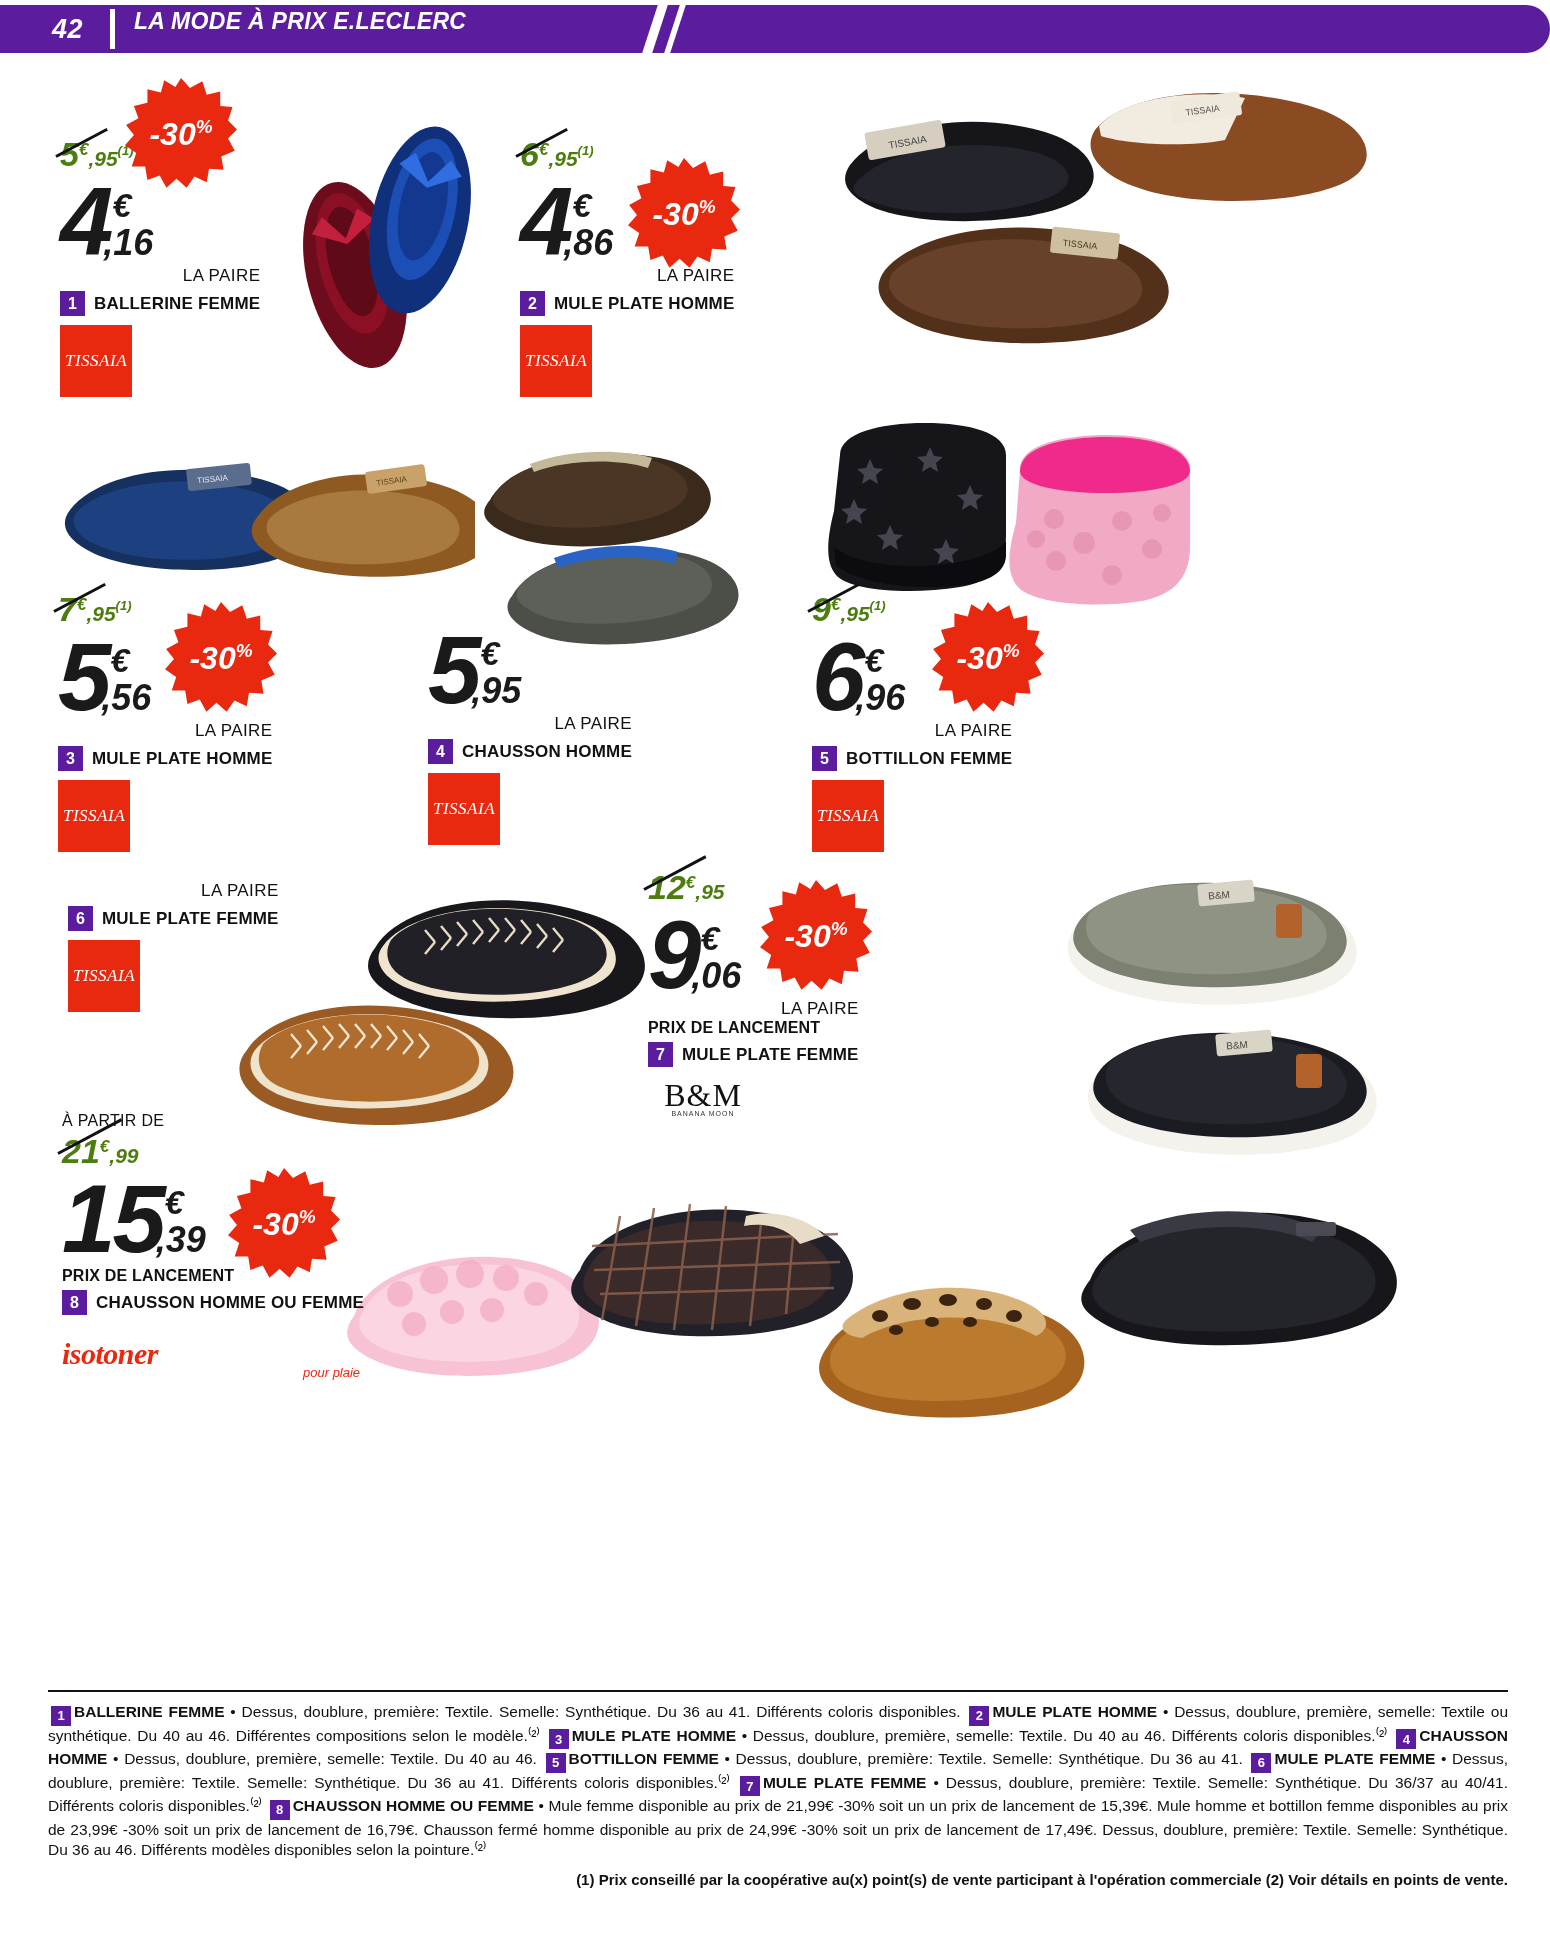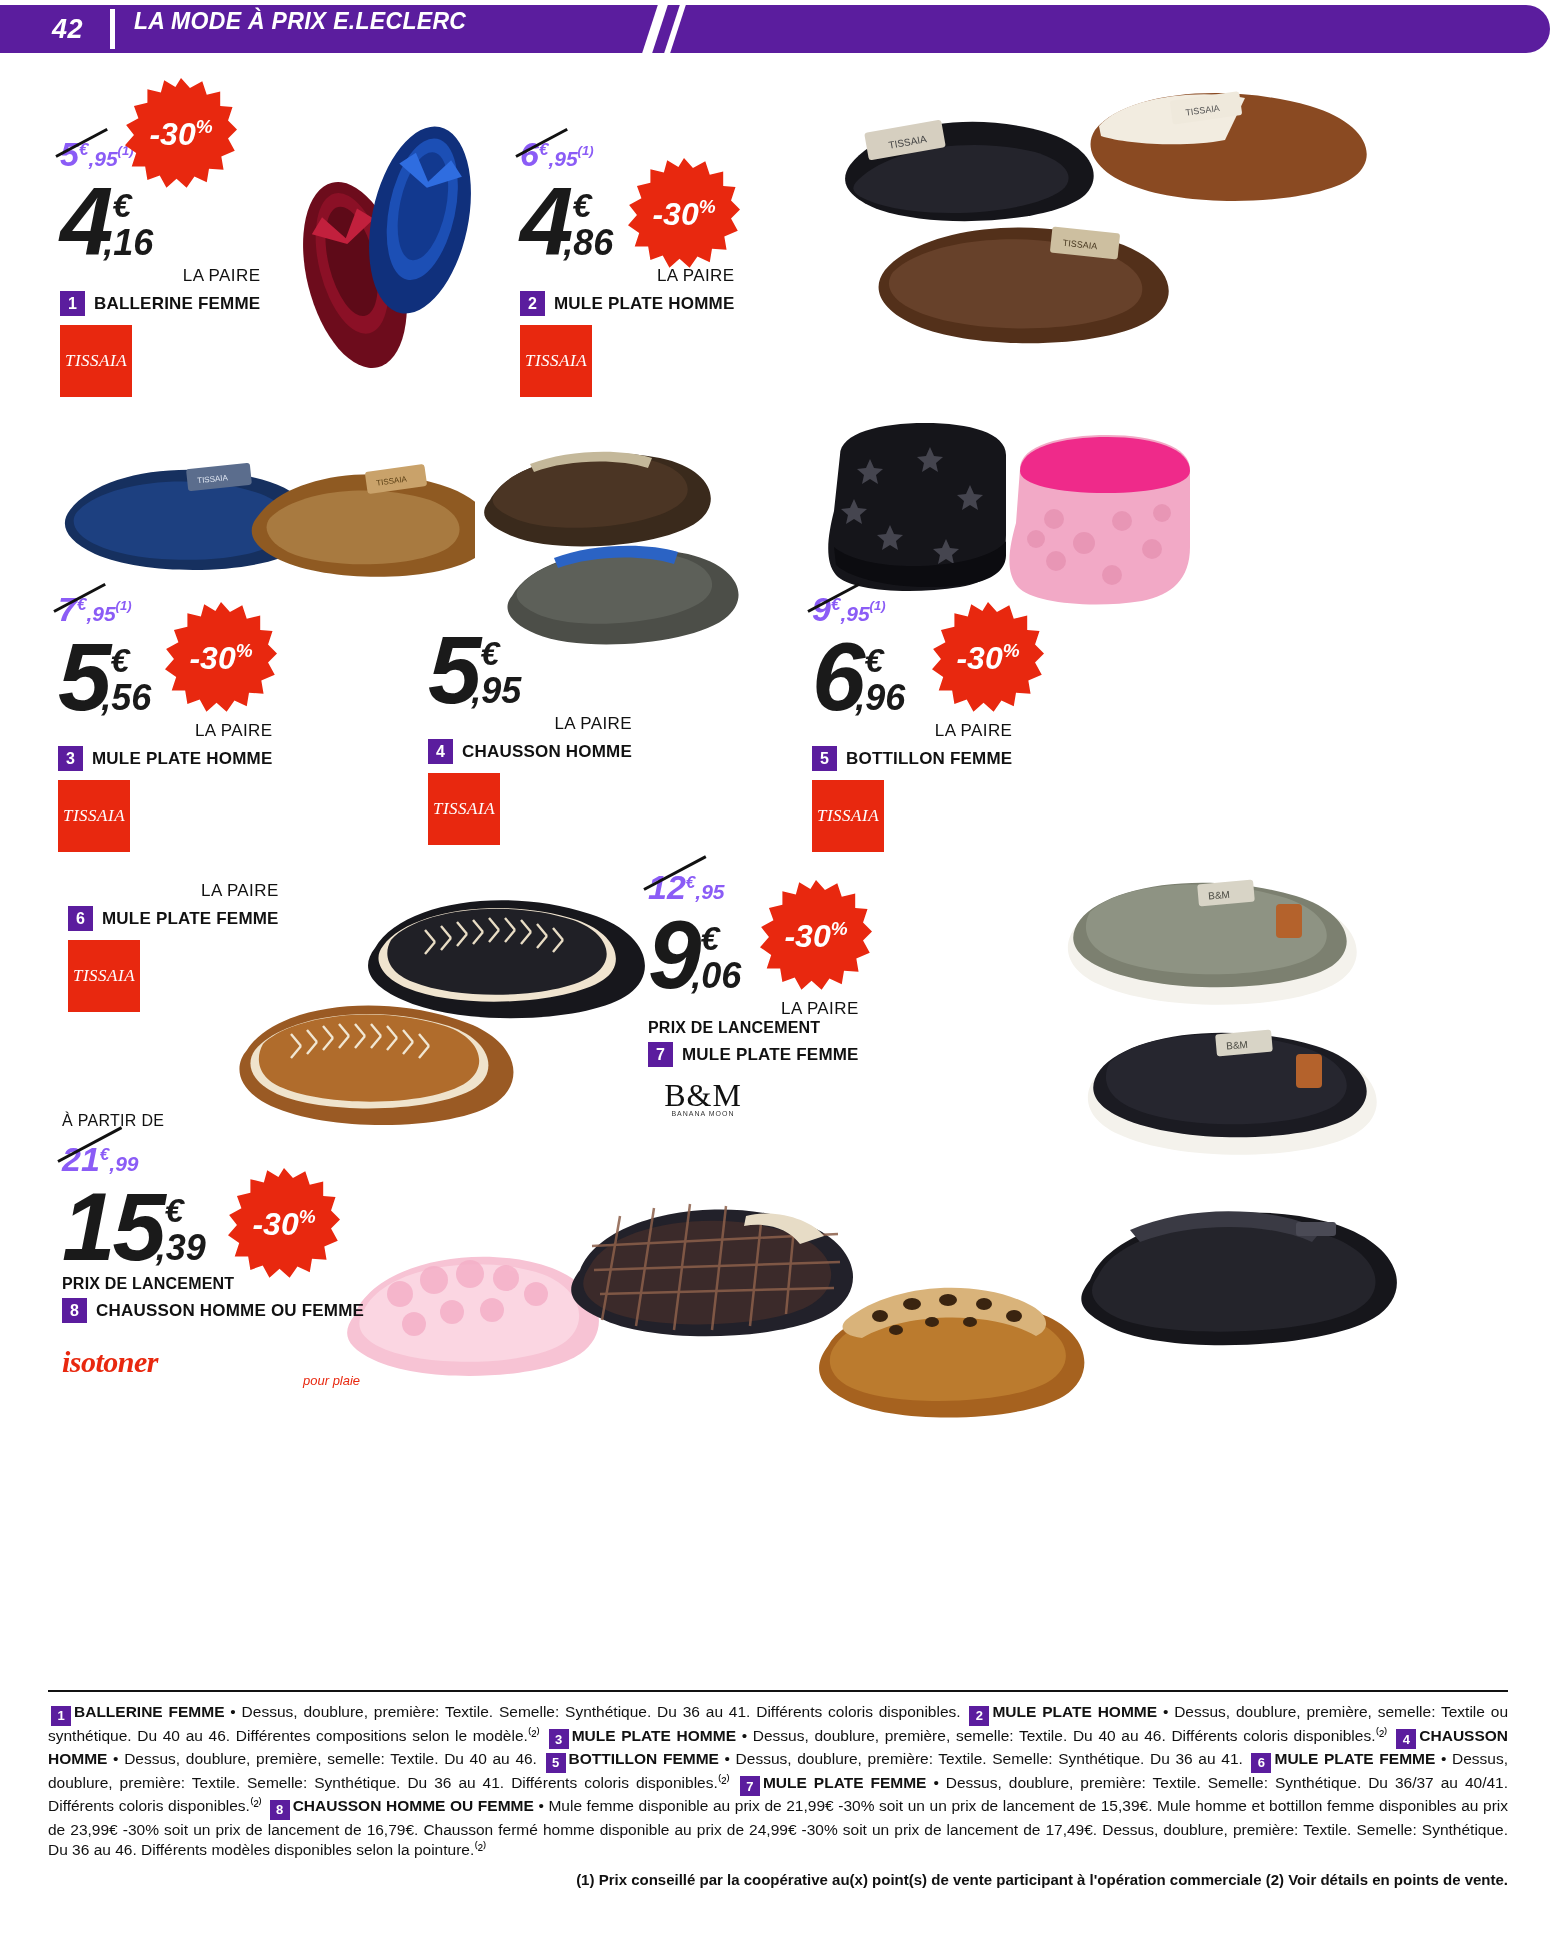--- a/index.html
+++ b/index.html
@@ -67,21 +67,21 @@
     transform: skewX(-18deg);
   }
 
   
   .price-block { position: absolute; }
   .old-price {
     position: relative;
     font-size: 30px;
     font-weight: bold;
     font-style: italic;
-    color: #8b5cf6;
+    color: #4d7c0f;
     display: inline-block;
     white-space: nowrap;
     text-align: right;
   }
   .old-price .op-int { font-size: 34px; }
   .old-price .op-eur { font-size: 17px; vertical-align: super; }
   .old-price .op-dec { font-size: 21px; }
   .old-price .op-sup { font-size: 13px; vertical-align: super; }
   .strike {
     position: absolute;
@@ -604,21 +604,21 @@
     <div class="bm-big">B&amp;M</div>
     <div class="bm-small">BANANA MOON</div>
   </div>
 </div>
 <div class="burst" style="left:760px; top:880px;">
   <span><span>-30</span><span class="pct">%</span></span>
 </div>
 
 <div class="price-block" style="left:62px; top:1112px;">
   <div class="apartir">À PARTIR DE</div>
-  <div class="old-price" style="margin-top:10px;">
+  <div class="old-price" style="margin-top:2px;">
     <span class="op-int">21</span><span class="op-eur">€</span><span class="op-dec">,99</span><span class="op-sup"></span>
     <span class="strike" style="width:72px;"></span>
   </div>
   <div class="big-price">
     <span class="bp-int">15</span><span class="bp-eur">€</span><span class="bp-dec">,39</span>
   </div>
   <div class="lead-label">PRIX DE LANCEMENT</div>
   <div class="prod-row">
     <div class="num-badge">8</div>
     <div class="prod-name">CHAUSSON HOMME OU FEMME</div>

